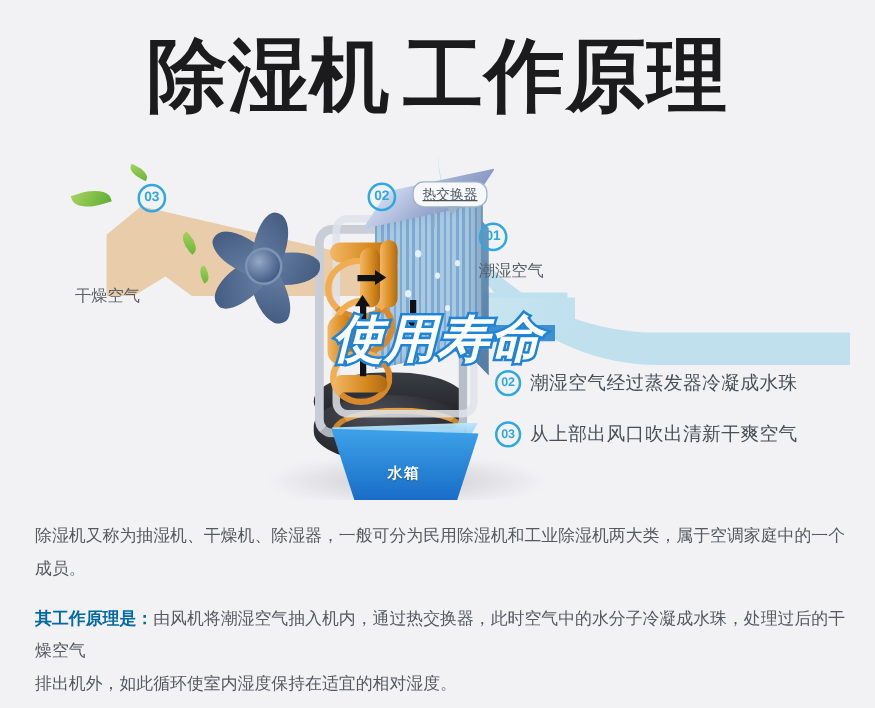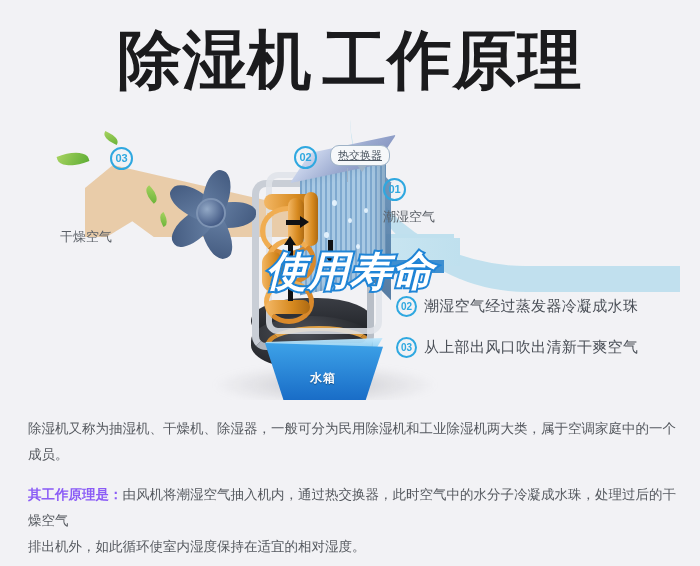--- a/index.html
+++ b/index.html
@@ -267,21 +267,21 @@
     text-shadow:
       0 0 0 #1f84d6;
   }
 
   
   .copy{
     position:absolute;left:28px;top:416px;width:648px;
     font-size:13.5px;line-height:26px;color:#55595f;
   }
   .copy p{margin:0 0 14px 0;}
-  .copy .lead{color:#8b5cf6;font-weight:bold;}
+  .copy .lead{color:#0369a1;font-weight:bold;}
 </style>
 </head>
 <body>
 
 <div class="page">
 
   <div class="title">
     <span class="t-a">除湿机</span><span class="t-b">工作原理</span>
   </div>
 

